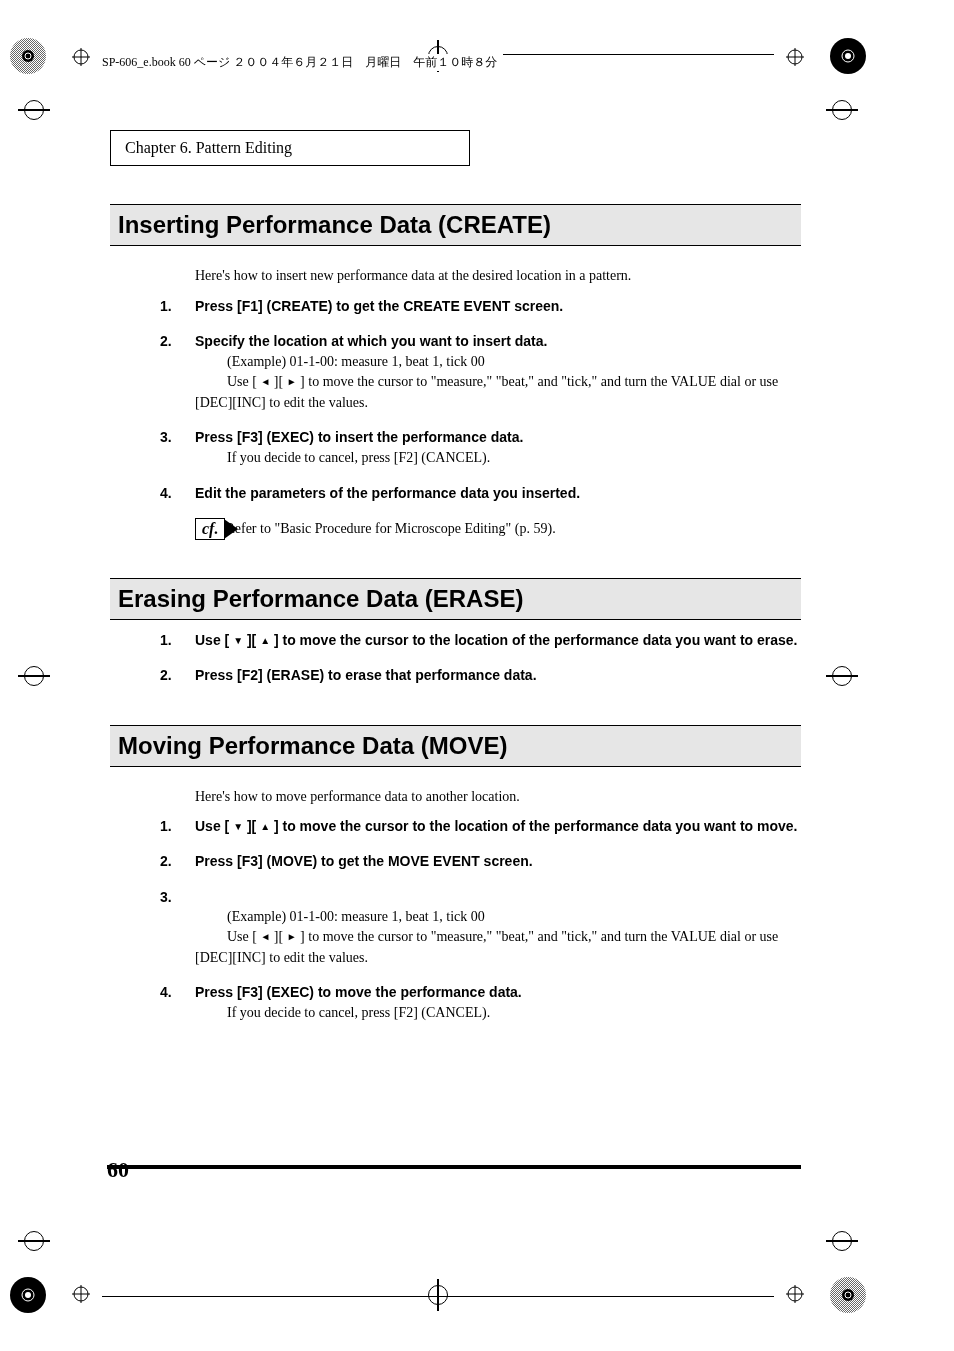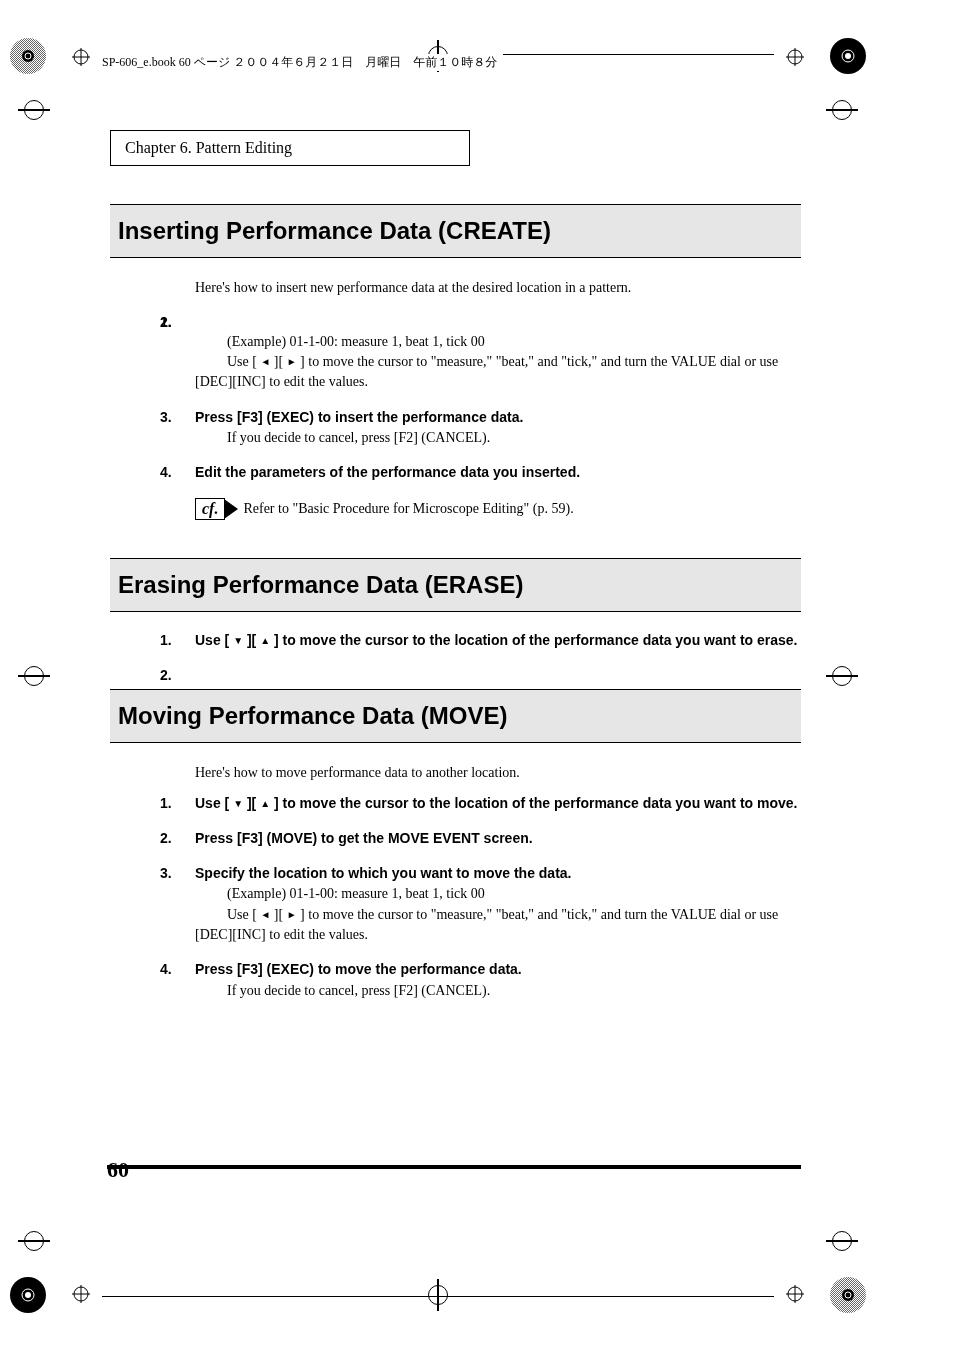--- a/index.html
+++ b/index.html
@@ -38,32 +38,32 @@
 
     
     .bookline { position: absolute; left: 102px; top: 54px; right: 102px; height: 0; border-top: 1px solid #000; }
     .booktext { position: absolute; left: 102px; top: 54px; font-family: "MS Mincho","Hiragino Mincho ProN",serif; font-size: 12px; background:#fff; padding-right: 6px; }
     .bookline-bot { position: absolute; left: 102px; bottom: 54px; right: 102px; height: 0; border-top: 1px solid #000; }
 
     
     .content { position: absolute; left: 110px; right: 75px; top: 130px; }
     .chapter-box { border: 1px solid #000; width: 360px; padding: 8px 14px; font-size: 16px; font-family: Georgia,serif; }
 
-    h2.section { margin: 38px 0 18px 0; font-family: Helvetica,Arial,sans-serif; font-weight: bold; font-size: 24px; padding: 12px 8px; background: linear-gradient(#e6e6e6,#e6e6e6); border-top: 1px solid #000; border-bottom: 1px solid #000; }
+    h2.section { margin: 38px 0 10px 0; font-family: Helvetica,Arial,sans-serif; font-weight: bold; font-size: 24px; padding: 6px 8px; background: linear-gradient(#e6e6e6,#e6e6e6); border-top: 1px solid #000; border-bottom: 1px solid #000; }
 
     p.intro { margin: 20px 0 10px 85px; font-size: 14px; line-height: 1.4; }
 
     ol.steps { list-style: none; padding: 0; margin: 0 0 0 50px; }
     ol.steps > li { padding-left: 35px; position: relative; margin: 8px 0 14px 0; font-size: 14px; line-height: 1.45; }
     ol.steps > li .num { position: absolute; left: 0; top: 0; font-family: Helvetica,Arial,sans-serif; font-weight: bold; }
     ol.steps > li .bold { font-family: Helvetica,Arial,sans-serif; font-weight: bold; }
     ol.steps > li .body { font-family: Georgia,serif; margin-left: 32px; }
     .tri { display:inline-block; font-size: 10px; vertical-align: 1px; }
 
-    .cf-row { display: flex; align-items: center; margin-left: 85px; gap: 18px; }
+    .cf-row { display: flex; align-items: center; margin-left: 85px; }
     .cf-icon { display:inline-flex; align-items:center; border:1.5px solid #000; padding:1px 6px 1px 6px; font-family:Georgia,serif; font-weight:bold; font-style: italic; font-size:16px; position: relative; }
     .cf-icon::after { content:""; position:absolute; right:-14px; top:50%; transform:translateY(-50%); border-left:14px solid #000; border-top:10px solid transparent; border-bottom:10px solid transparent; }
     .cf-icon .inner-arrow { position:absolute; right:-12px; top:50%; transform:translateY(-50%); border-left:12px solid #fff; border-top:8px solid transparent; border-bottom:8px solid transparent; }
 
     .page-num { position: absolute; left: 107px; bottom: 168px; font-family: Liberation Serif, serif; font-weight: bold; font-size: 22px; }
     .page-rule { position: absolute; left: 107px; right: 75px; bottom: 182px; height: 0; border-top: 4px solid #000; }
   </style>
 </head>
 <body>
 
@@ -145,24 +145,25 @@
   <div class="bookline-bot"></div>
 
   <div class="content">
     <div class="chapter-box">Chapter 6. Pattern Editing</div>
 
     <h2 class="section">Inserting Performance Data (CREATE)</h2>
     <p class="intro">Here's how to insert new performance data at the desired location in a pattern.</p>
     <ol class="steps">
       <li>
         <span class="num">1.</span>
+        <span class="bold">Press [F1] (CREATE) to get the CREATE EVENT screen.</span>
       </li>
       <li>
         <span class="num">2.</span>
-        <br>
+        <span class="bold">Specify the location at which you want to insert data.</span><br>
         <span class="body">(Example) 01-1-00: measure 1, beat 1, tick 00</span><br>
         <span class="body"><span>Use [ </span><span class="tri">◄</span><span> ][ </span><span class="tri">►</span><span> ] to move the cursor to "measure," "beat," and "tick," and turn the VALUE dial or use [DEC][INC] to edit the values.</span></span>
       </li>
       <li>
         <span class="num">3.</span>
         <span class="bold">Press [F3] (EXEC) to insert the performance data.</span><br>
         <span class="body">If you decide to cancel, press [F2] (CANCEL).</span>
       </li>
       <li>
         <span class="num">4.</span>
@@ -178,37 +179,38 @@
     </div>
 
     <h2 class="section">Erasing Performance Data (ERASE)</h2>
     <ol class="steps">
       <li>
         <span class="num">1.</span>
         <span class="bold"><span>Use [ </span><span class="tri">▼</span><span> ][ </span><span class="tri">▲</span><span> ] to move the cursor to the location of the performance data you want to erase.</span></span>
       </li>
       <li>
         <span class="num">2.</span>
+        <span class="bold">Press [F2] (ERASE) to erase that performance data.</span>
       </li>
     </ol>
 
     <h2 class="section">Moving Performance Data (MOVE)</h2>
     <p class="intro">Here's how to move performance data to another location.</p>
     <ol class="steps">
       <li>
         <span class="num">1.</span>
         <span class="bold"><span>Use [ </span><span class="tri">▼</span><span> ][ </span><span class="tri">▲</span><span> ] to move the cursor to the location of the performance data you want to move.</span></span>
       </li>
       <li>
         <span class="num">2.</span>
         <span class="bold">Press [F3] (MOVE) to get the MOVE EVENT screen.</span>
       </li>
       <li>
         <span class="num">3.</span>
-        <span class="bold">Specify the location to which you want to move the data.</span><br>
+        <br>
         <span class="body">(Example) 01-1-00: measure 1, beat 1, tick 00</span><br>
         <span class="body"><span>Use [ </span><span class="tri">◄</span><span> ][ </span><span class="tri">►</span><span> ] to move the cursor to "measure," "beat," and "tick," and turn the VALUE dial or use [DEC][INC] to edit the values.</span></span>
       </li>
       <li>
         <span class="num">4.</span>
         <span class="bold">Press [F3] (EXEC) to move the performance data.</span><br>
         <span class="body">If you decide to cancel, press [F2] (CANCEL).</span>
       </li>
     </ol>
   </div>

